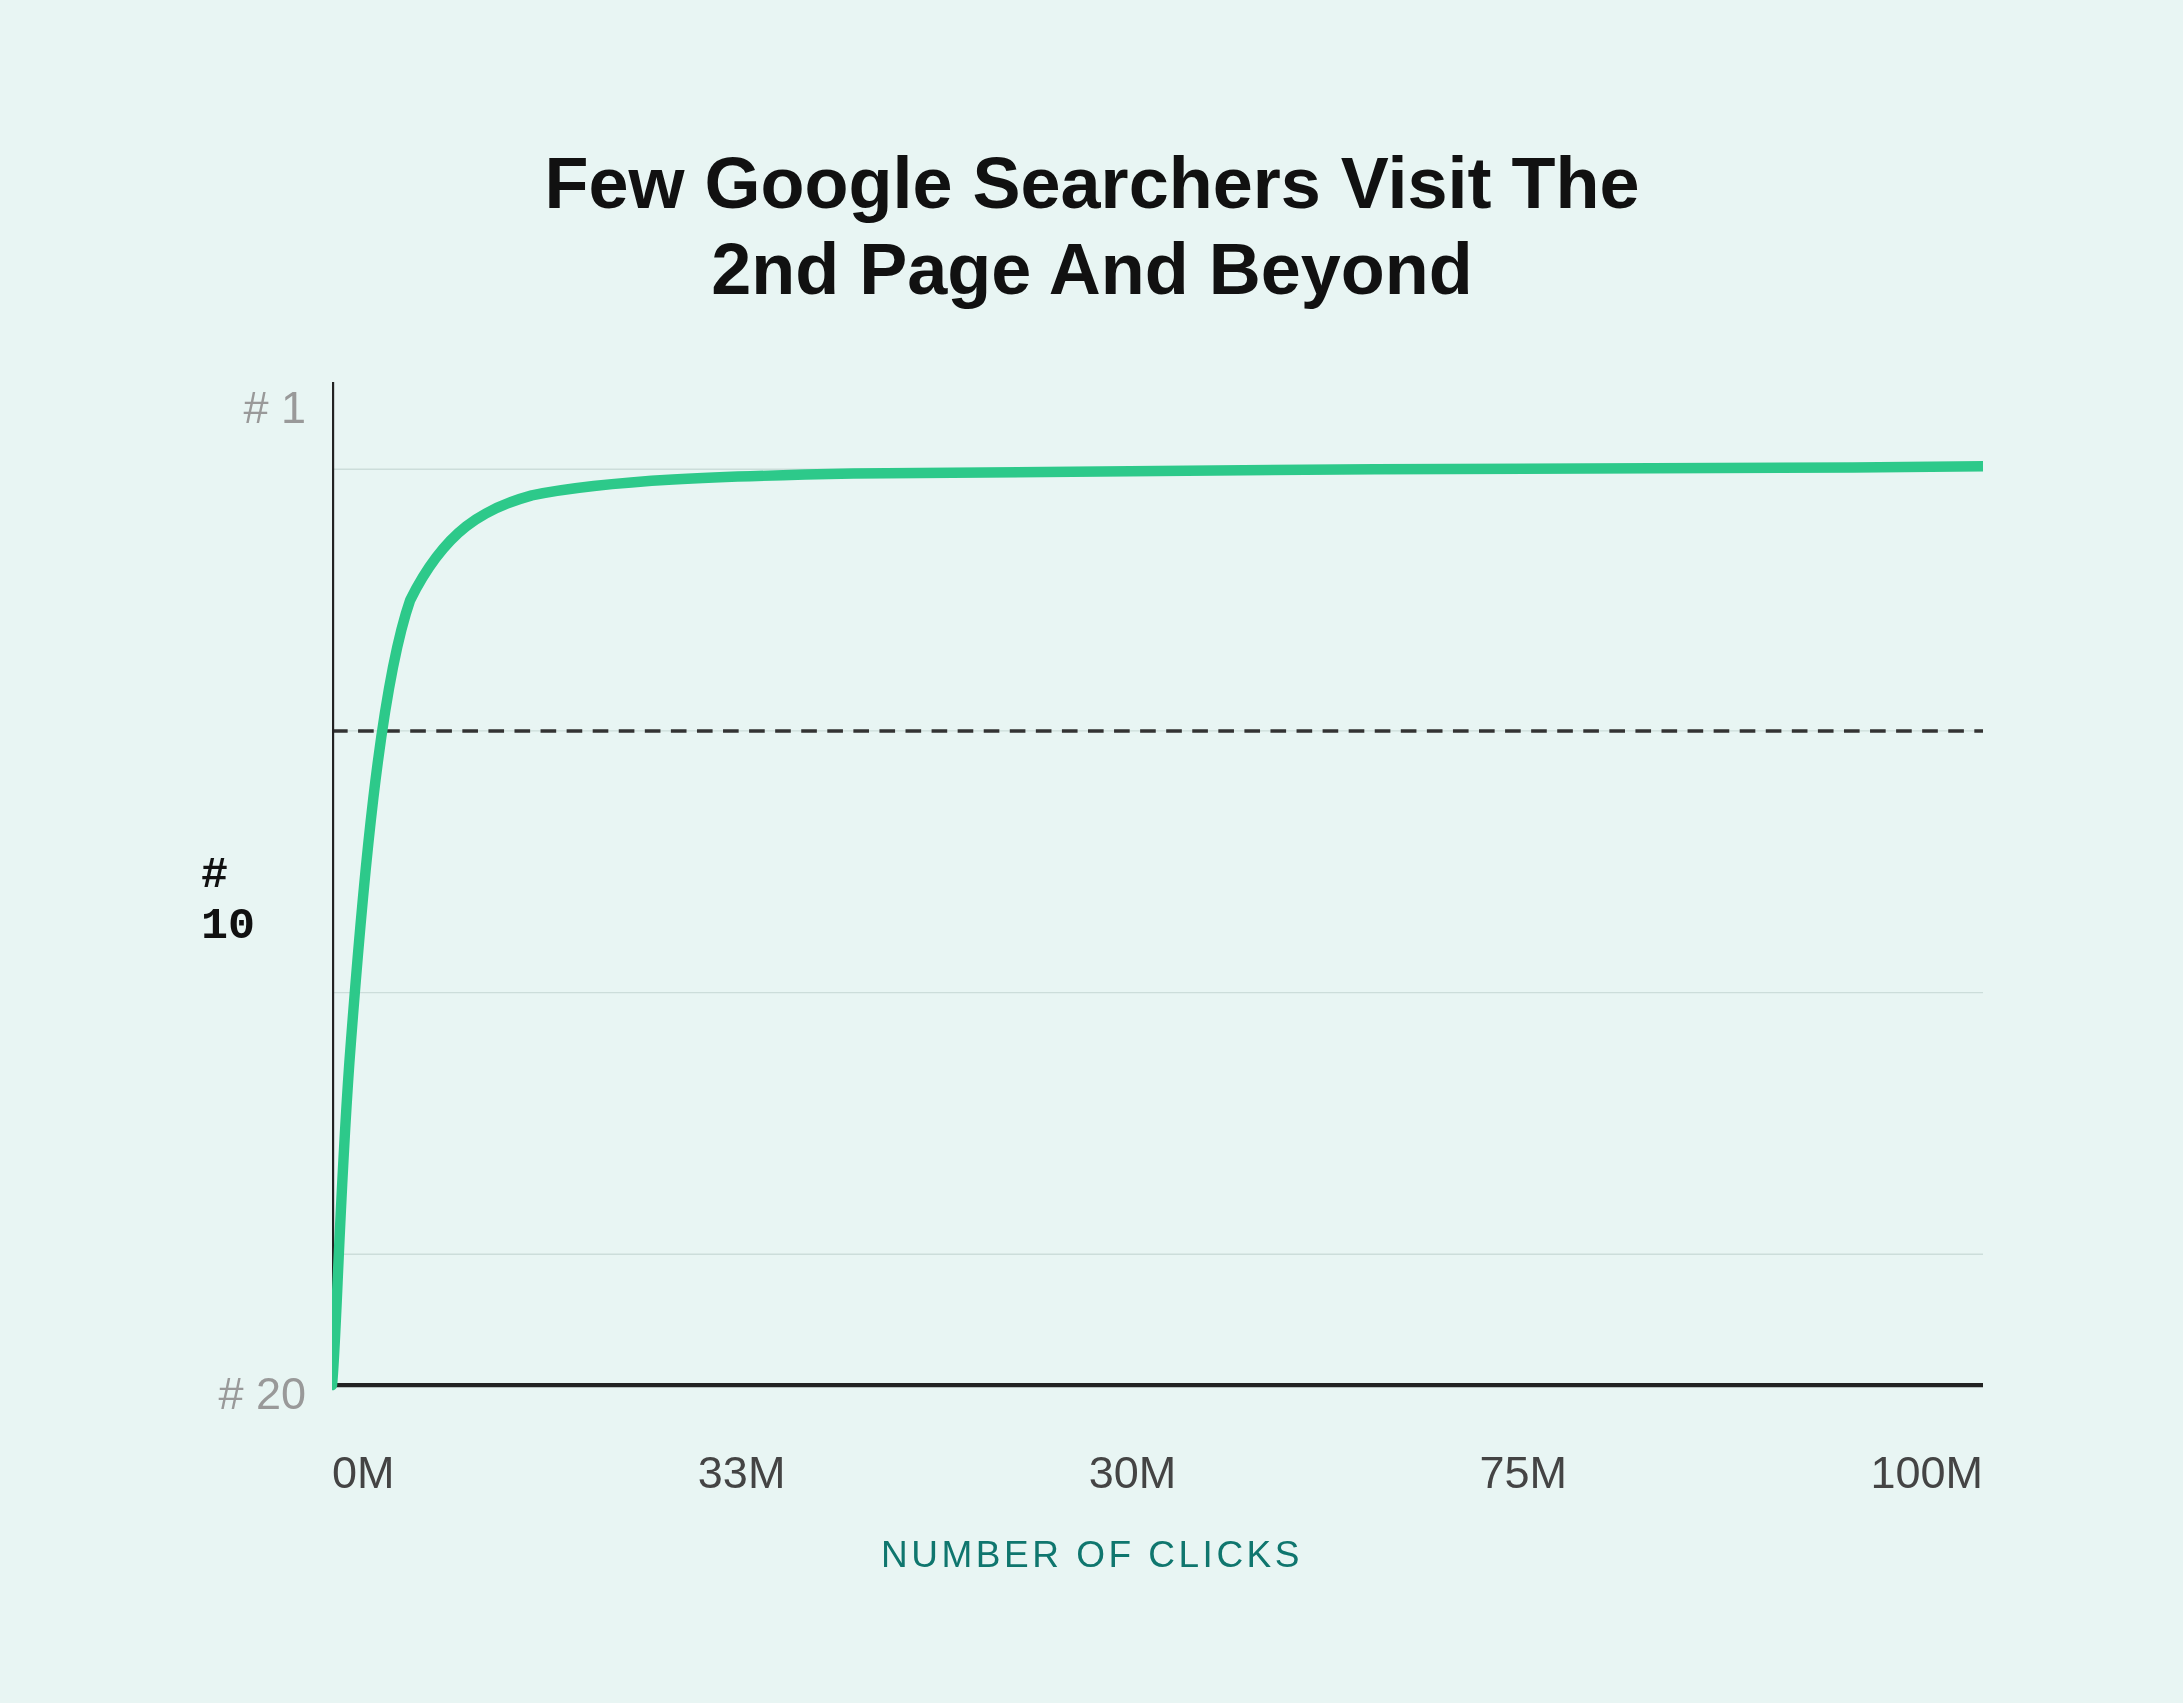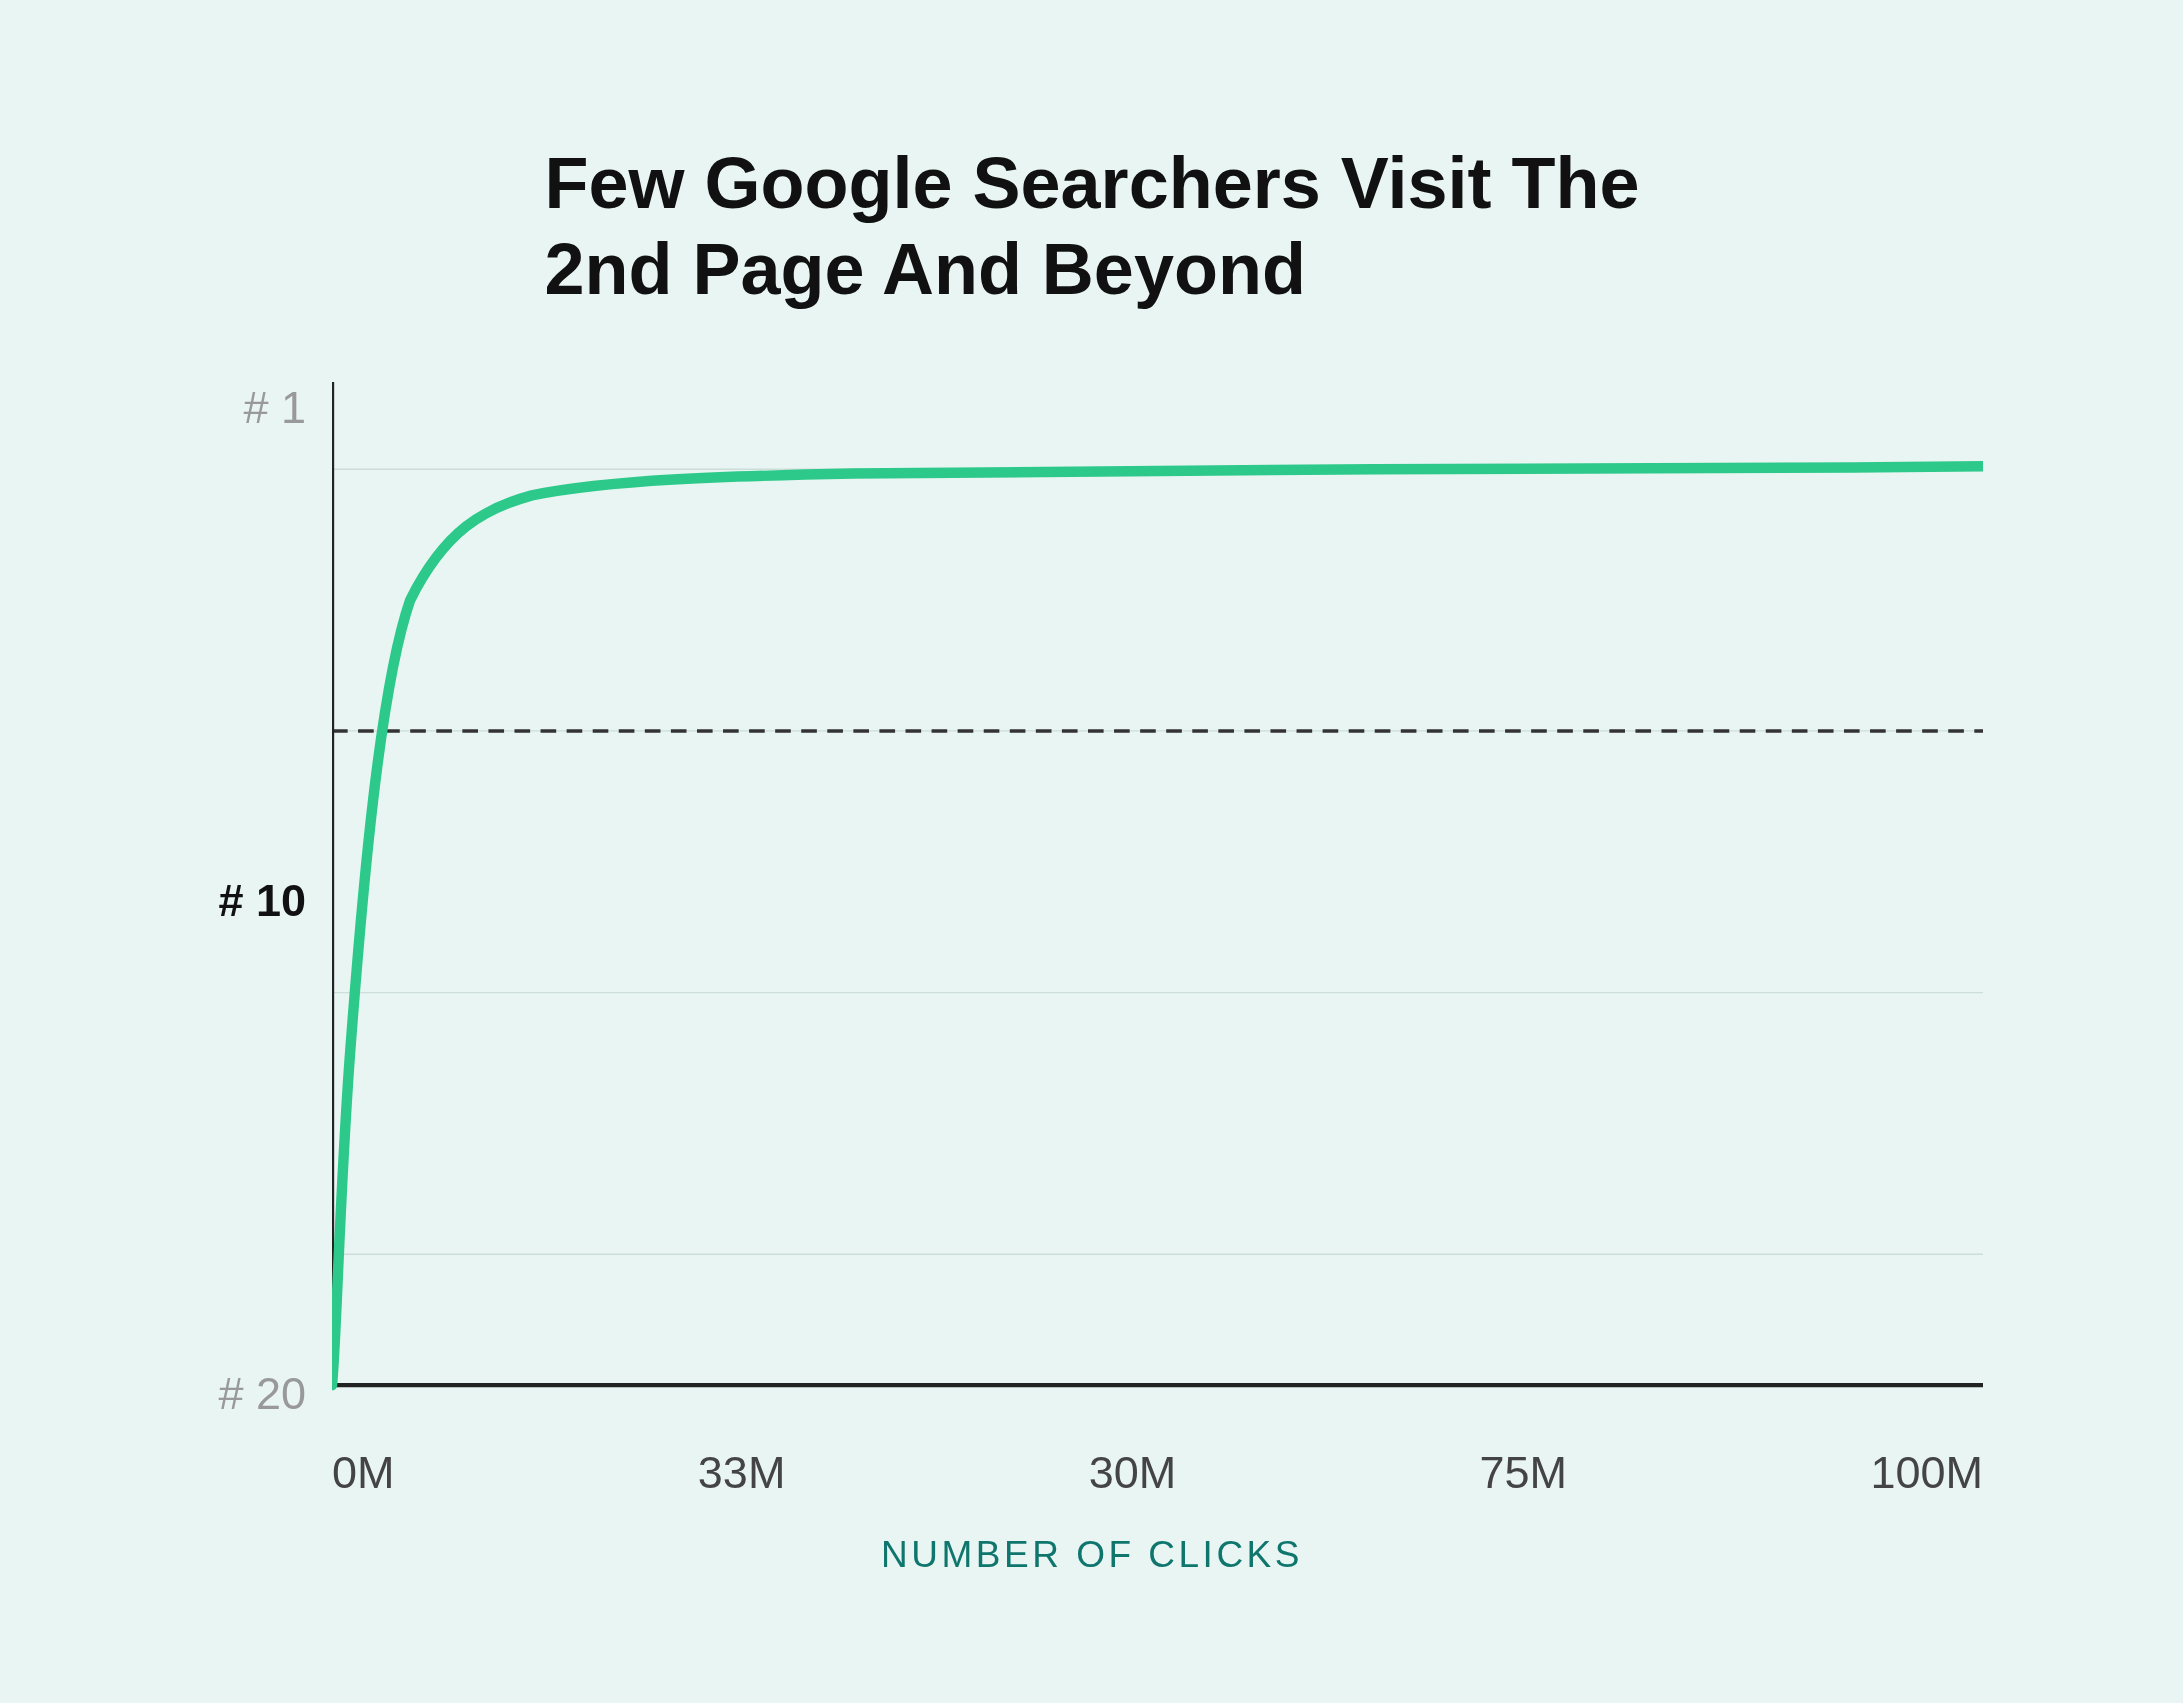--- a/index.html
+++ b/index.html
@@ -19,21 +19,21 @@
       display: flex;
       flex-direction: column;
       align-items: center;
       padding: 52px 70px 70px 70px;
     }
     .chart-title {
       font-family: 'Arial Black', 'Arial', sans-serif;
       font-weight: 900;
       font-size: 72px;
       color: #111111;
-      text-align: left;
+      text-align: center;
       line-height: 1.2;
       margin-bottom: 70px;
     }
     .chart-area {
       width: 100%;
       flex: 1;
       display: flex;
       flex-direction: column;
     }
     .chart-main {
@@ -52,21 +52,21 @@
     }
     .y-label {
       font-family: 'Arial', sans-serif;
       font-size: 45px;
       color: #999999;
       font-weight: 400;
     }
     .y-label.bold {
       color: #111111;
       font-weight: 900;
-      font-family: Liberation Sans, sans-serif;
+      font-family: Liberation Mono, monospace;
     }
     .chart-svg-wrapper {
       flex: 1;
       position: relative;
     }
     .x-axis-labels {
       display: flex;
       justify-content: space-between;
       padding-left: 0px;
       margin-top: 17.5px;

